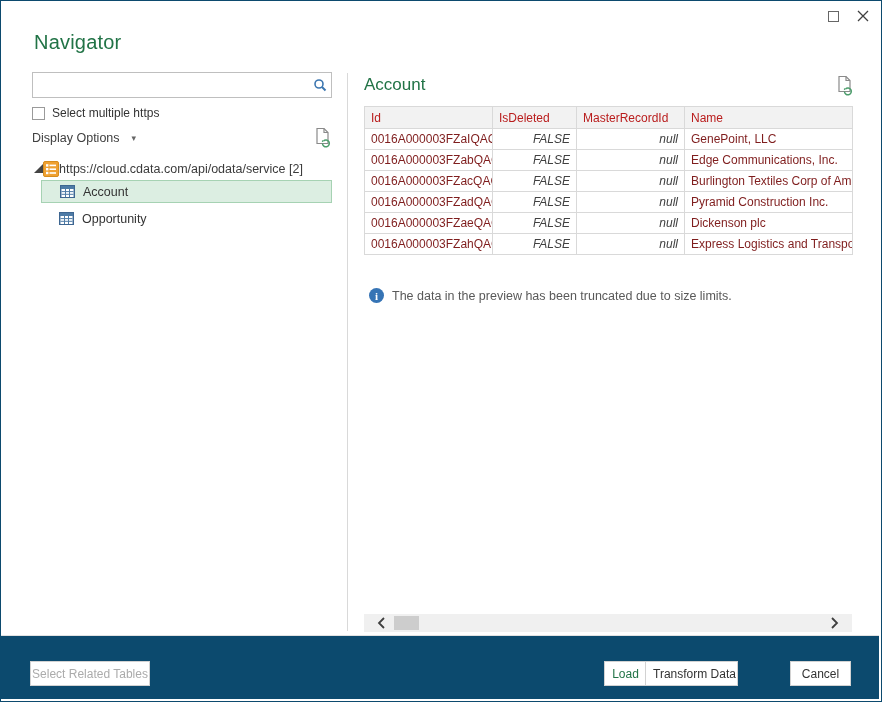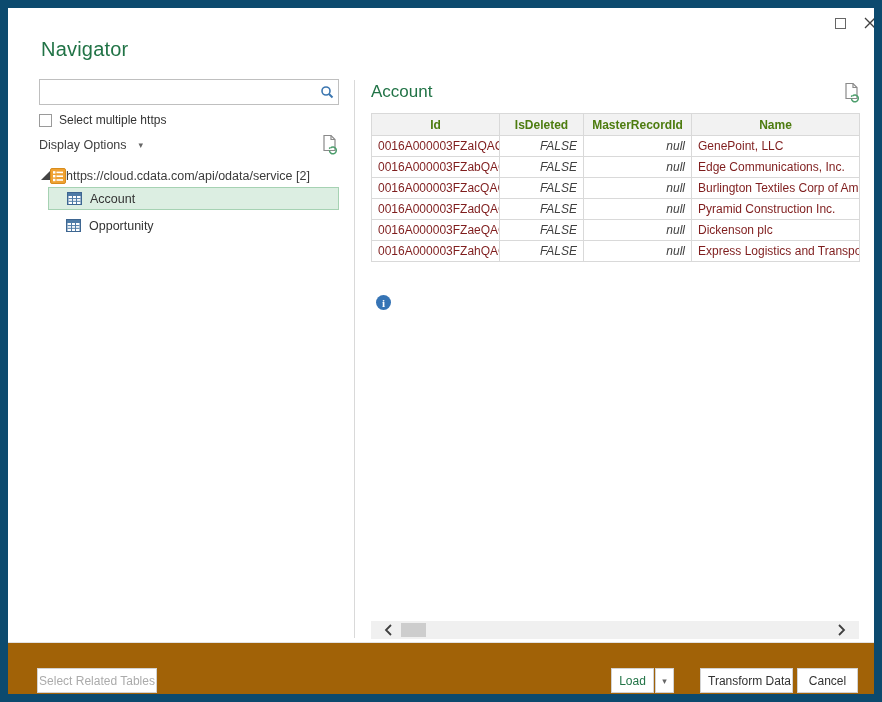--- a/index.html
+++ b/index.html
@@ -1,19 +1,19 @@
 <!DOCTYPE html>
 <html><head>
 <meta charset="utf-8">
 <style>
   * { margin:0; padding:0; box-sizing:border-box; }
   html,body { width:882px; height:702px; background:#fff; font-family:"Liberation Sans", sans-serif; }
   #window {
     position:relative; width:882px; height:702px;
-    border:8px solid #0c4a6e; background:#fff; overflow:hidden;
+    border:1px solid #0c4a6e; background:#fff; overflow:hidden;
   }
   
   .win-btn { position:absolute; width:20px; height:20px; display:flex; align-items:center; justify-content:center; cursor:default; }
   #maximize-btn { left:822px; top:5px; }
   #close-btn { left:852px; top:5px; }
   
   #dialog-title { position:absolute; left:33px; top:30px; font-size:20px; color:#217346; font-weight:400; letter-spacing:0.2px; }
   #search-box {
     position:absolute; left:31px; top:71px; width:300px; height:26px;
     border:1px solid #bfbfbf; background:#fff; display:flex; align-items:center;
@@ -38,44 +38,44 @@
   #tree-item-opportunity { top:206px; }
   .tree-item-label { font-size:12.5px; color:#333; }
   #panel-divider { position:absolute; left:346px; top:72px; width:1px; height:558px; background:#d9d9d9; }
   
   #preview-title { position:absolute; left:363px; top:74px; font-size:17px; color:#217346; font-weight:400; }
   #preview-table { position:absolute; left:363px; top:105px; width:488px; border-collapse:collapse; table-layout:fixed; background:#fff; }
   #preview-table th, #preview-table td {
     border:1px solid #d9d9d9; height:21px; padding:0 6px; font-size:12px;
     white-space:nowrap; overflow:hidden; text-align:left; font-weight:400; color:#7f1d1d;
   }
-  #preview-table th { background:#f2f2f2; font-weight:700; height:22px; color:#4d7c0f;text-align:center; }
+  #preview-table th { background:#f2f2f2; font-weight:400; height:22px; color:#b91c1c; }
   #preview-table td.col-1, #preview-table td.col-2 { text-align:right; font-style:italic; color:#404040; }
   #preview-table col.c0 { width:128px; } #preview-table col.c1 { width:84px; }
   #preview-table col.c2 { width:108px; } #preview-table col.c3 { width:168px; }
   #info-row { position:absolute; left:368px; top:287px; display:flex; align-items:center; gap:8px; }
   #info-icon { width:15px; height:15px; border-radius:50%; background:#3674b5; color:#fff; font-size:11px; font-weight:700; display:flex; align-items:center; justify-content:center; font-family:"Liberation Serif", serif; }
   #info-text { font-size:12.5px; color:#595959; }
   
   #h-scrollbar { position:absolute; left:363px; top:613px; width:488px; height:18px; background:#f0f0f0; display:flex; align-items:center; }
   .scroll-arrow { width:22px; height:18px; display:flex; align-items:center; justify-content:center; color:#3f3f3f; font-size:13px; font-weight:700; cursor:default; }
   #scroll-left-arrow { position:absolute; left:6px; }
   #scroll-right-arrow { position:absolute; right:6px; }
   #scroll-thumb { position:absolute; left:30px; top:2px; width:25px; height:14px; background:#cdcdcd; }
   
-  #footer { position:absolute; left:0; top:634px; width:878px; height:64px; background:#a16207; border-top:1px solid #e2e2e2; }
+  #footer { position:absolute; left:0; top:634px; width:878px; height:64px; background:#0c4a6e; border-top:1px solid #e2e2e2; }
   .btn {
     position:absolute; top:25px; height:25px; background:#fff; border:1px solid #d2d2d2;
     font-size:12px; color:#333; display:flex; align-items:center; justify-content:center; cursor:default;
     font-family:"Liberation Sans", sans-serif;
   }
   #select-related-btn { left:29px; width:120px; color:#ababab; }
   #load-btn { left:603px; width:43px; color:#217346; }
   #load-dropdown-btn { left:647px; width:19px; }
-  #transform-btn { left:692px; width:93px;padding-left:6px; }
+  #transform-btn { left:644px; width:93px;padding-left:6px; }
   #cancel-btn { left:789px; width:61px; }
   svg { display:block; }
 </style>
 </head>
 <body>
 
 <div id="window">
 
   <div id="maximize-btn" class="win-btn">
     <span>
@@ -226,20 +226,21 @@
           <td class="col-0">0016A000003FZahQAG</td>
           <td class="col-1">FALSE</td>
           <td class="col-2">null</td>
           <td class="col-3">Express Logistics and Transport</td>
         </tr>
       </tbody>
   </table>
 
   <div id="info-row">
     <span id="info-icon">i</span>
+    <span id="info-text">The data in the preview has been truncated due to size limits.</span>
   </div>
 
   <div id="h-scrollbar">
     <span id="scroll-left-arrow" class="scroll-arrow">
       <svg width="8" height="12" viewBox="0 0 8 12">
           <path d="M7 1 L2 6 L7 11" fill="none" stroke="#3f3f3f" stroke-width="1.8"></path>
         </svg>
     </span>
     <span id="scroll-thumb"></span>
     <span id="scroll-right-arrow" class="scroll-arrow">

